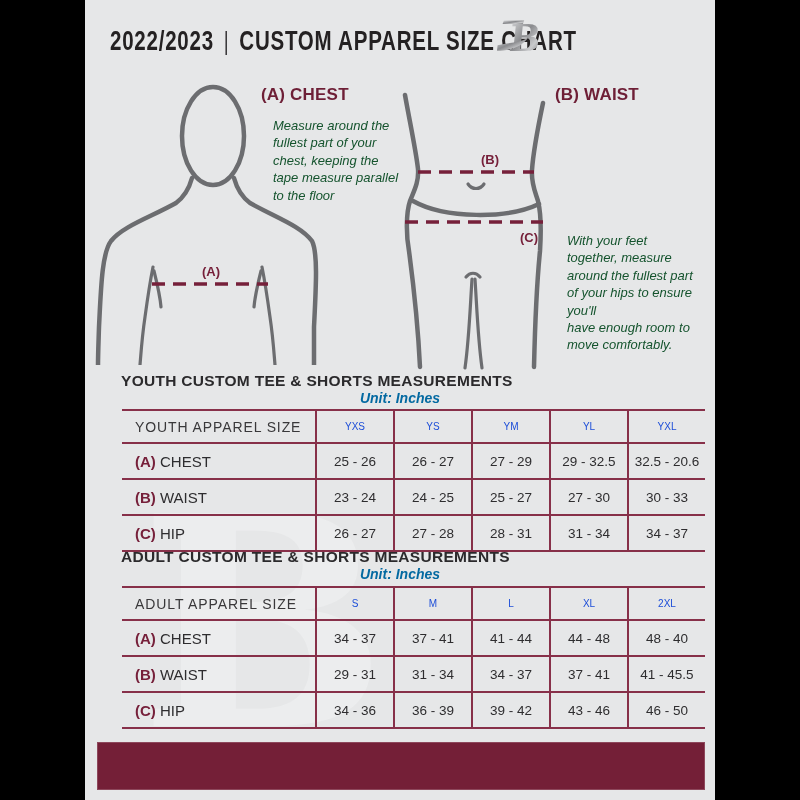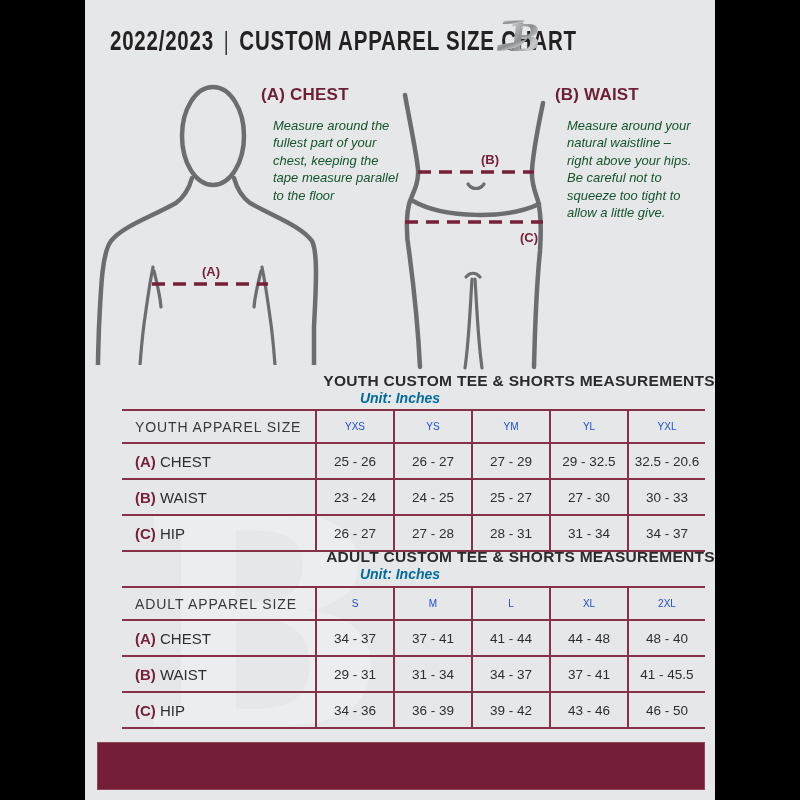--- a/index.html
+++ b/index.html
@@ -29,21 +29,21 @@
   
   .fig{position:absolute;}
   .fig path,.fig ellipse{fill:none;stroke:#6c6d70;stroke-width:4.5;stroke-linecap:round;}
   .fig .dash{stroke:#76203a;stroke-width:3.6;stroke-dasharray:13 8;stroke-linecap:butt;}
   .fig .thin{stroke-width:3.2;}
   .fig text{fill:#76203a;font-weight:bold;font-size:13px;font-family:"Liberation Sans",sans-serif;}
   .guide-block{position:absolute;z-index:2;}
   .guide-block h3{margin:0 0 8px 0;font-size:17px;letter-spacing:.2px;color:#6e1f36;}
   .guide-block p{margin:12px;font-size:13px;font-style:italic;color:#14532d;line-height:1.34;white-space:pre-line;}
   
-  .sec-title{position:absolute;width:100%;text-align:right;font-weight:bold;font-size:15.5px;letter-spacing:.3px;color:#2b2a2c;z-index:2;}
+  .sec-title{position:absolute;width:100%;text-align:left;font-weight:bold;font-size:15.5px;letter-spacing:.3px;color:#2b2a2c;z-index:2;padding-left:36px;}
   .sec-unit{position:absolute;width:100%;text-align:center;font-style:italic;font-weight:600;font-size:14px;color:#0369a1;z-index:2;}
   
   .size-table{
     position:absolute;left:37px;width:566px;
     border-collapse:collapse;table-layout:fixed;z-index:2;
     border-top:2px solid #873049;border-bottom:2px solid #873049;
   }
   .size-table tr{border-bottom:2px solid #873049;}
   .size-table th,.size-table td{border-left:2px solid #873049;padding:0;text-align:center;vertical-align:middle;}
   .size-table th:first-child,.size-table td:first-child{border-left:none;text-align:left;padding-left:13px;}
@@ -121,24 +121,25 @@
     <path class="thin" d="M 85 194 C 87 225 88 255 92 283"></path>
   </svg>
 
   <div class="guide-block" style="left:176px;top:85px;width:152px;">
     <h3>(A) CHEST</h3>
     <p>Measure around the fullest part of your chest, keeping the tape measure parallel to the floor</p>
   </div>
 
   <div class="guide-block" style="left:470px;top:85px;width:152px;">
     <h3>(B) WAIST</h3>
-    <p>Measure around your natural waistline – right above your hips. Be careful not to squeeze too tight to allow a little give.</p>
   </div>
 
   <div class="guide-block" style="left:470px;top:220px;width:158px;">
+    <p>With your feet together, measure around the fullest part of your hips to ensure you'll
+have enough room to move comfortably.</p>
   </div>
 
   <div class="watermark">B</div>
 
   <div class="sec-title" style="top:372px;">YOUTH CUSTOM TEE &amp; SHORTS MEASUREMENTS</div>
   <div class="sec-unit" style="top:390px;">Unit: Inches</div>
 
   <table class="size-table" style="top:409px;">
     <tbody>
         <tr class="head-row">

